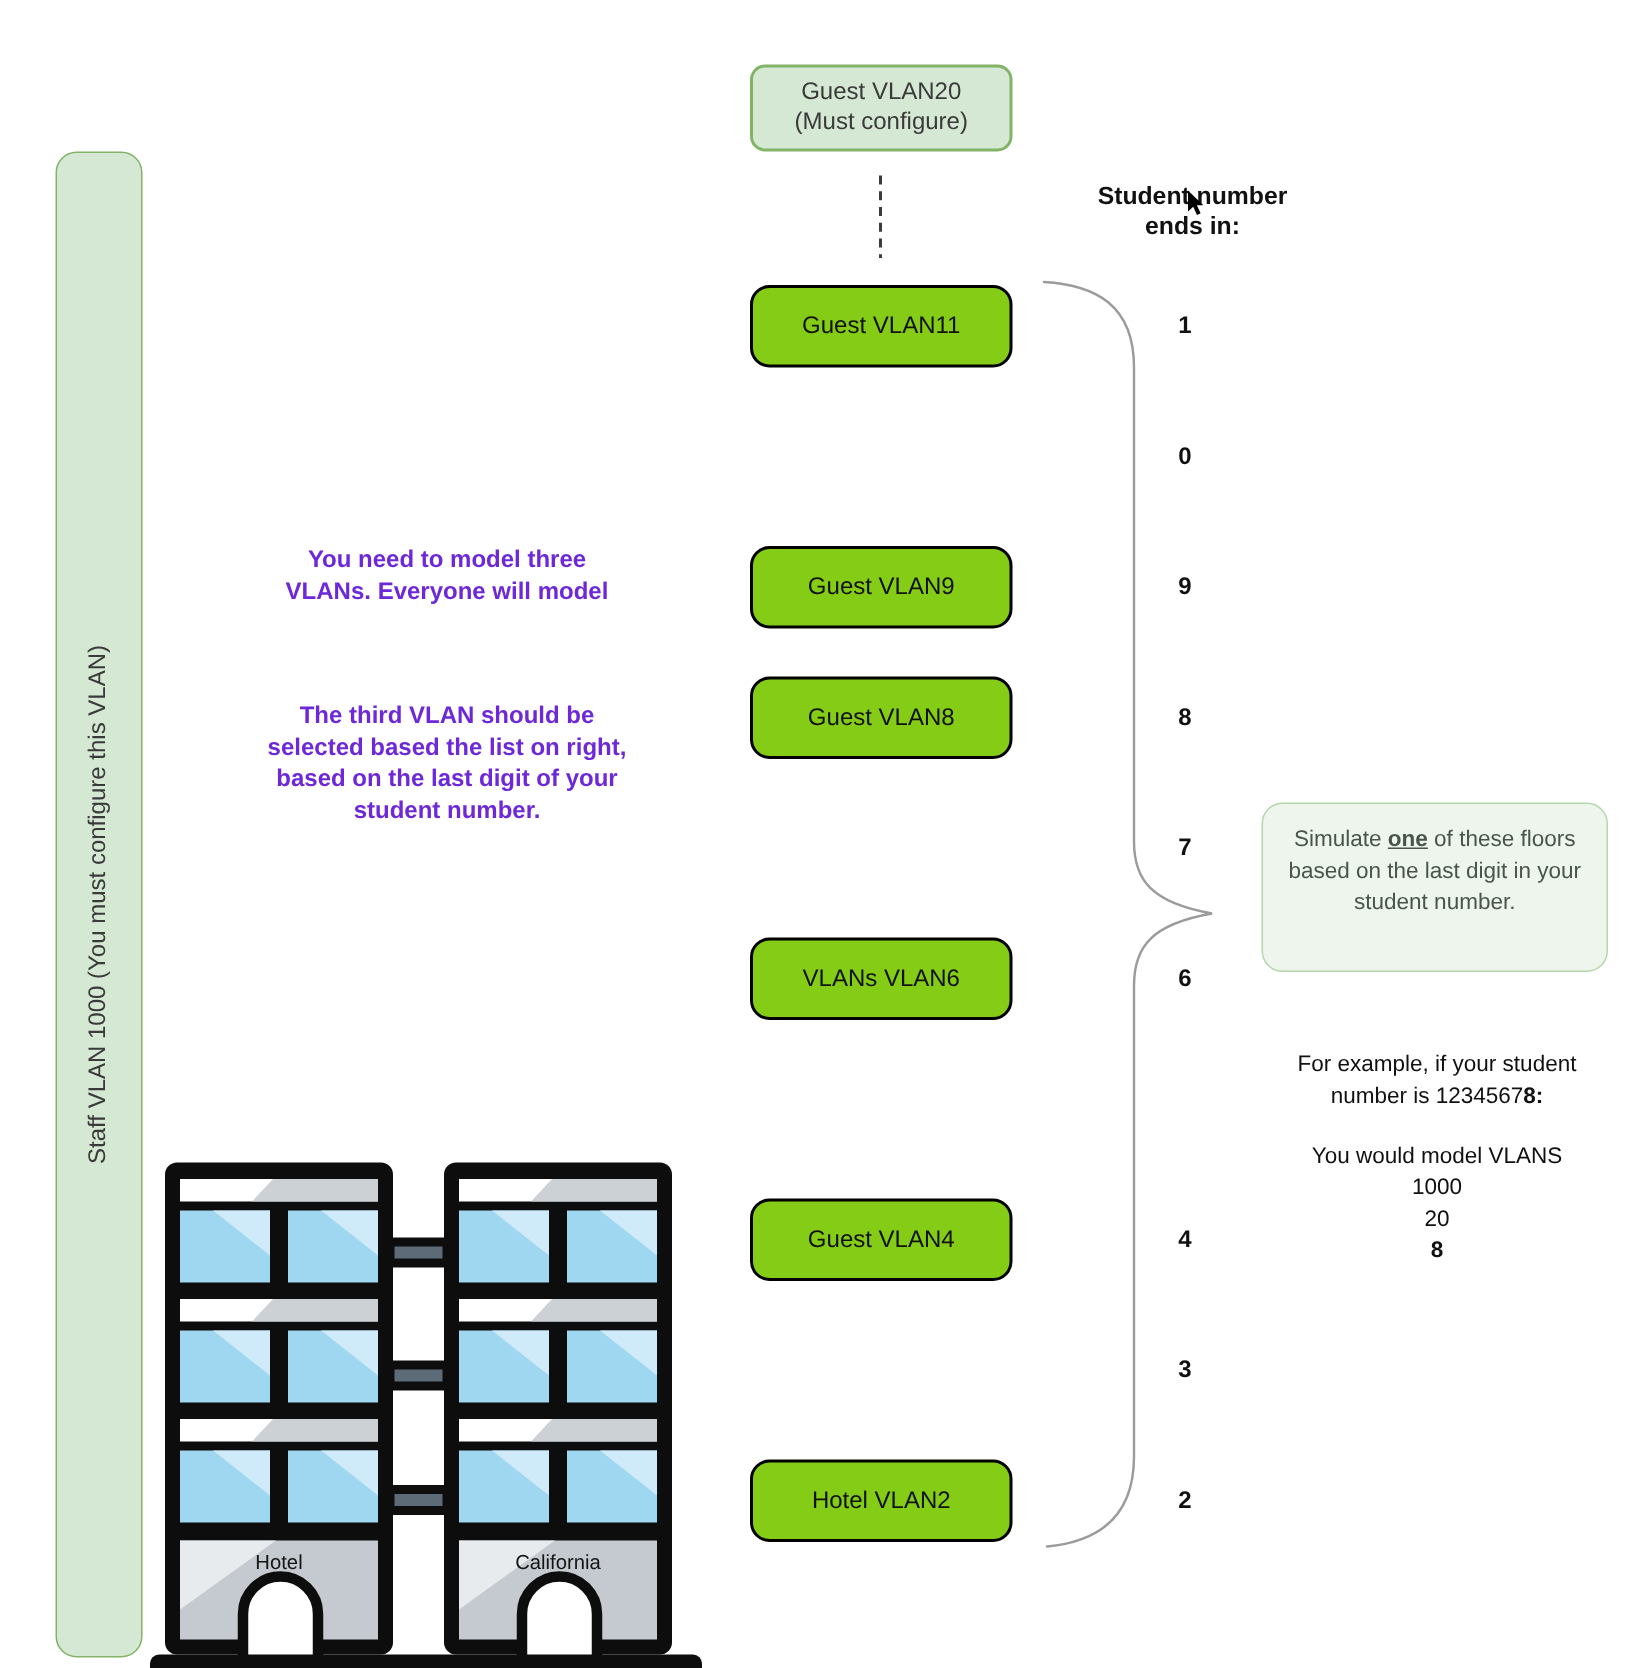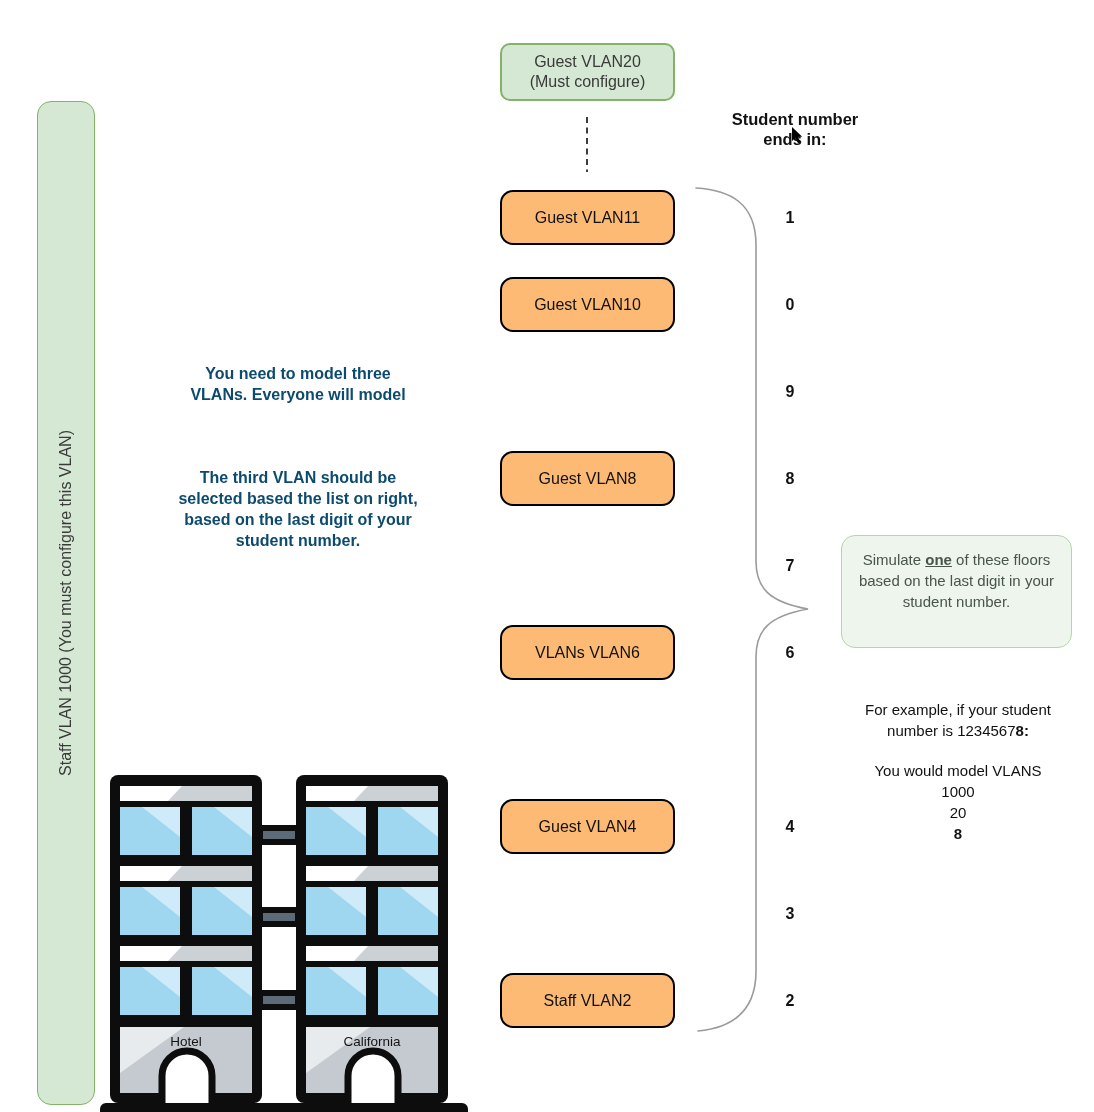--- a/index.html
+++ b/index.html
@@ -21,34 +21,34 @@
     background:#d5e8d4;border:1.5px solid #82b366;border-radius:14px;
     box-sizing:border-box;display:flex;align-items:center;justify-content:center;
   }
   .left-bar span{
     writing-mode:vertical-rl;transform:rotate(180deg);
     font-size:16px;color:#3a3a3a;white-space:nowrap;
   }
   
   .instr{
     position:absolute;left:148px;width:300px;text-align:center;
-    font-weight:bold;font-size:16px;line-height:21px;color:#0c4a6e;
+    font-weight:bold;font-size:16px;line-height:21px;color:#6d28d9;
   }
   .instr.p1{top:330px;}
   .instr.p2{top:434px;}
   
   .col-header{
-    position:absolute;left:705px;top:76px;width:180px;text-align:center;
+    position:absolute;left:705px;top:88px;width:180px;text-align:center;
     font-weight:bold;font-size:16.5px;line-height:20px;color:#111;
   }
   
   .vlan-row{position:absolute;left:500px;width:330px;height:55px;}
   .vlan-box{
     position:absolute;left:0;top:0;width:175px;height:55px;box-sizing:border-box;
-    background:#fdba74;border:2px solid #000;border-radius:13px;
+    background:#84cc16;border:2px solid #000;border-radius:13px;
     display:flex;align-items:center;justify-content:center;font-size:16px;color:#111;
   }
   .vlan-digit{
     position:absolute;left:255px;top:0;width:70px;height:55px;line-height:55px;
     text-align:center;font-weight:bold;font-size:16px;color:#111;
   }
   
   .brace-svg{position:absolute;left:688px;top:150px;}
   .dash-svg{position:absolute;left:584px;top:82px;}
   .cursor-svg{position:absolute;left:791px;top:93px;}
@@ -110,26 +110,26 @@
     <div>student number.</div>
   </div>
 
   <div class="vlan-row" style="top:157px">
     <div class="vlan-box">
         <span>Guest VLAN11</span>
       </div>
     <div class="vlan-digit">1</div>
   </div>
   <div class="vlan-row" style="top:244px">
-    <div class="vlan-box">
-        <span>Guest VLAN10</span>
-      </div>
     <div class="vlan-digit">0</div>
   </div>
   <div class="vlan-row" style="top:331px">
+    <div class="vlan-box">
+        <span>Guest VLAN9</span>
+      </div>
     <div class="vlan-digit">9</div>
   </div>
   <div class="vlan-row" style="top:418px">
     <div class="vlan-box">
         <span>Guest VLAN8</span>
       </div>
     <div class="vlan-digit">8</div>
   </div>
   <div class="vlan-row" style="top:505px">
     <div class="vlan-digit">7</div>
@@ -144,21 +144,21 @@
     <div class="vlan-box">
         <span>Guest VLAN4</span>
       </div>
     <div class="vlan-digit">4</div>
   </div>
   <div class="vlan-row" style="top:853px">
     <div class="vlan-digit">3</div>
   </div>
   <div class="vlan-row" style="top:940px">
     <div class="vlan-box">
-        <span>Staff VLAN2</span>
+        <span>Hotel VLAN2</span>
       </div>
     <div class="vlan-digit">2</div>
   </div>
 
   <svg class="brace-svg" width="130" height="855" viewBox="0 0 130 855">
     <path d="M 8 5 C 42 7 68 20 68 62 L 68 378 C 68 404 80 419 120 426 C 80 433 68 448 68 474 L 68 788 C 68 830 42 845 10 848" fill="none" stroke="#9b9b9b" stroke-width="1.6" stroke-linecap="round"></path>
   </svg>
 
   <div class="sim-note"><span>Simulate </span><span class="b u">one</span><span> of these floors based on the last digit in your student number.</span></div>
 

